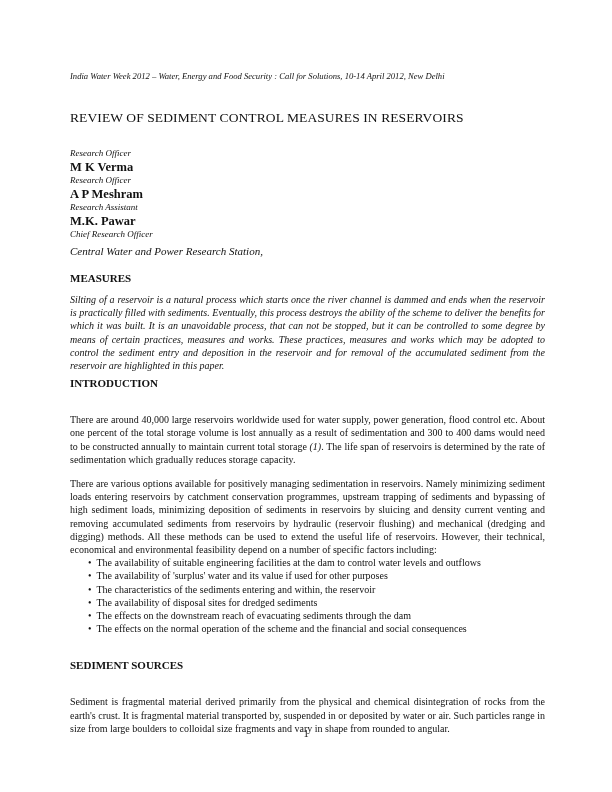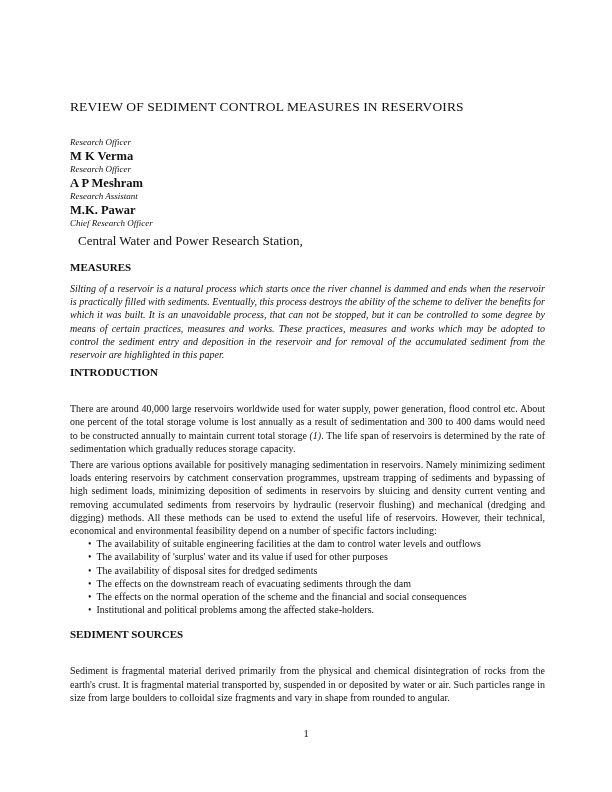--- a/index.html
+++ b/index.html
@@ -35,46 +35,46 @@
     font-size: 12.5px;
     line-height: 14px;
   }
   .author-role {
     font-style: italic;
     font-size: 9px;
     line-height: 13px;
   }
   .affiliation {
     margin-top: 4px;
-    font-size: 13px;
+    font-style: italic;
+    font-size: 11px;
     line-height: 13px;
-    margin-left: 8px;
   }
   .heading {
     font-weight: bold;
     font-size: 11px;
     line-height: 13px;
   }
   .heading-abstract { margin-top: 14px; }
   .heading-intro { margin-top: 5px; }
-  .heading-ss { margin-top: 12px; }
+  .heading-ss { margin-top: 24px; }
   .abstract-text {
     margin-top: 8px;
     font-style: italic;
     font-size: 10px;
     line-height: 13.2px;
     text-align: justify;
   }
   .body-p {
     font-size: 10px;
     line-height: 13.2px;
     text-align: justify;
   }
   .p-after-heading { margin-top: 23px; }
-  .p-after-p { margin-top: 3px; }
+  .p-after-p { margin-top: 11px; }
   .ref { font-style: italic; }
   ul.bullets {
     list-style: none;
     padding-left: 18px;
     font-size: 10px;
     line-height: 13.2px;
   }
   ul.bullets li::before {
     content: "\2022";
     margin-right: 5px;
@@ -85,20 +85,21 @@
     text-align: center;
     font-size: 10.5px;
     line-height: 12px;
   }
 </style>
 </head>
 <body>
 
 <div class="page">
 
+  <div class="conf-header">India Water Week 2012 – Water, Energy and Food Security : Call for Solutions, 10-14 April 2012, New Delhi</div>
 
   <h1 class="title">REVIEW OF SEDIMENT CONTROL MEASURES IN RESERVOIRS</h1>
 
   <div class="authors">
     <div class="author">
       <div class="author-role">Research Officer</div>
     </div>
     <div class="author">
       <div class="author-name">M K Verma</div>
       <div class="author-role">Research Officer</div>
@@ -118,24 +119,24 @@
   <h2 class="heading heading-abstract">MEASURES</h2>
   <p class="abstract-text">Silting of a reservoir is a natural process which starts once the river channel is dammed and ends when the reservoir is practically filled with sediments. Eventually, this process destroys the ability of the scheme to deliver the benefits for which it was built. It is an unavoidable process, that can not be stopped, but it can be controlled to some degree by means of certain practices, measures and works. These practices, measures and works which may be adopted to control the sediment entry and deposition in the reservoir and for removal of the accumulated sediment from the reservoir are highlighted in this paper.</p>
 
   <h2 class="heading heading-intro">INTRODUCTION</h2>
   <p class="body-p p-after-heading"><span>There are around 40,000 large reservoirs worldwide used for water supply, power generation, flood control etc. About one percent of the total storage volume is lost annually as a result of sedimentation and 300 to 400 dams would need to be constructed annually to maintain current total storage </span><span class="ref">(1)</span><span>. The life span of reservoirs is determined by the rate of sedimentation which gradually reduces storage capacity.</span></p>
   <p class="body-p p-after-p">There are various options available for positively managing sedimentation in reservoirs. Namely minimizing sediment loads entering reservoirs by catchment conservation programmes, upstream trapping of sediments and bypassing of high sediment loads, minimizing deposition of sediments in reservoirs by sluicing and density current venting and removing accumulated sediments from reservoirs by hydraulic (reservoir flushing) and mechanical (dredging and digging) methods. All these methods can be used to extend the useful life of reservoirs. However, their technical, economical and environmental feasibility depend on a number of specific factors including:</p>
 
   <ul class="bullets">
     <li>The availability of suitable engineering facilities at the dam to control water levels and outflows</li>
     <li>The availability of 'surplus' water and its value if used for other purposes</li>
+    <li>The characteristics of the sediments entering and within, the reservoir</li>
     <li>The availability of disposal sites for dredged sediments</li>
     <li>The effects on the downstream reach of evacuating sediments through the dam</li>
     <li>The effects on the normal operation of the scheme and the financial and social consequences</li>
-    <li>Institutional and political problems among the affected stake-holders.</li>
   </ul>
 
   <h2 class="heading heading-ss">SEDIMENT SOURCES</h2>
   <p class="body-p p-after-heading">Sediment is fragmental material derived primarily from the physical and chemical disintegration of rocks from the earth's crust. It is fragmental material transported by, suspended in or deposited by water or air. Such particles range in size from large boulders to colloidal size fragments and vary in shape from rounded to angular.</p>
 
   <div class="page-number">1</div>
 
 </div>
 
 </body></html>

